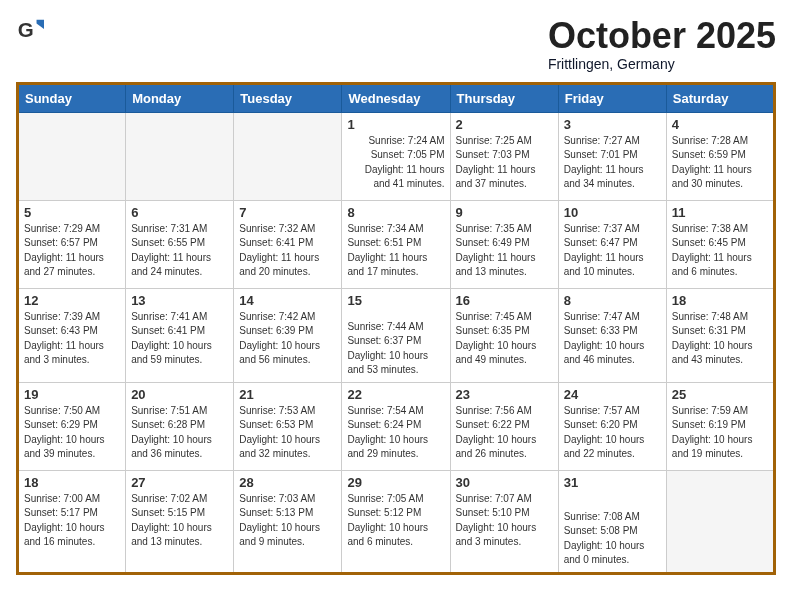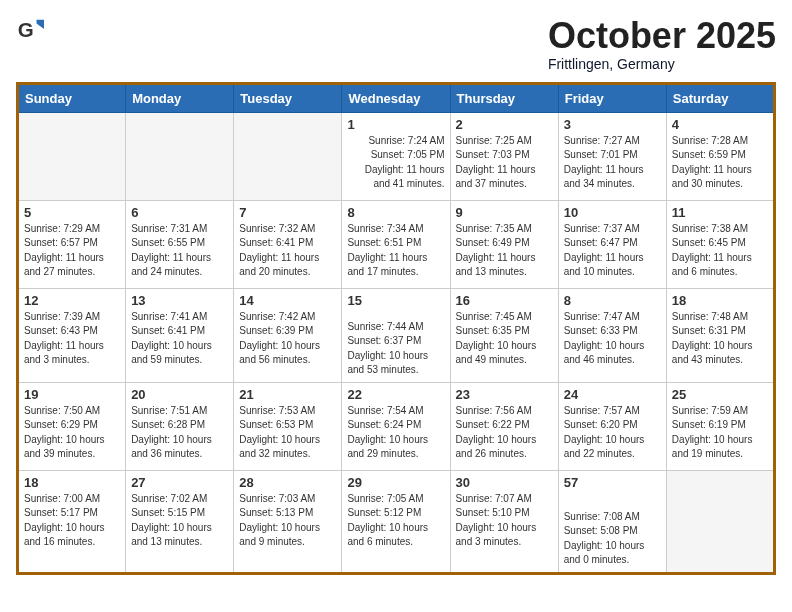--- a/index.html
+++ b/index.html
@@ -326,21 +326,21 @@
 and 6 minutes.</div>
         </td>
         <td>
           <span class="day-num">30</span>
           <div class="day-info" style="white-space: pre-line;">Sunrise: 7:07 AM
 Sunset: 5:10 PM
 Daylight: 10 hours
 and 3 minutes.</div>
         </td>
         <td>
-          <span class="day-num">57</span>
+          <span class="day-num">31</span>
           <div class="day-info" style="white-space: pre-line; margin-top: 20px;">Sunrise: 7:08 AM
 Sunset: 5:08 PM
 Daylight: 10 hours
 and 0 minutes.</div>
         </td>
         <td class="empty"></td>
       </tr>
     </tbody>
 </table>
 

